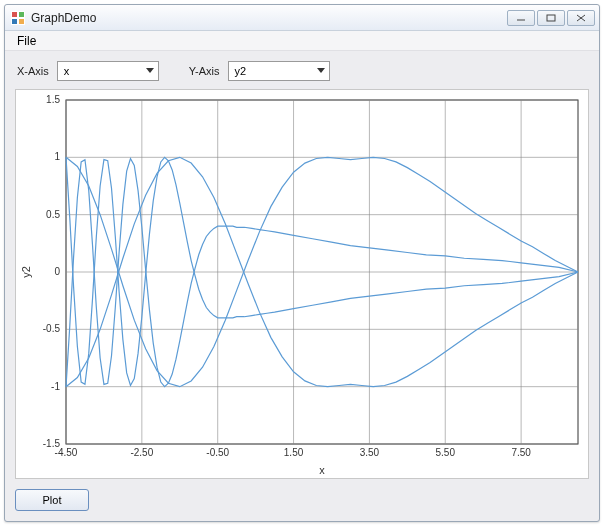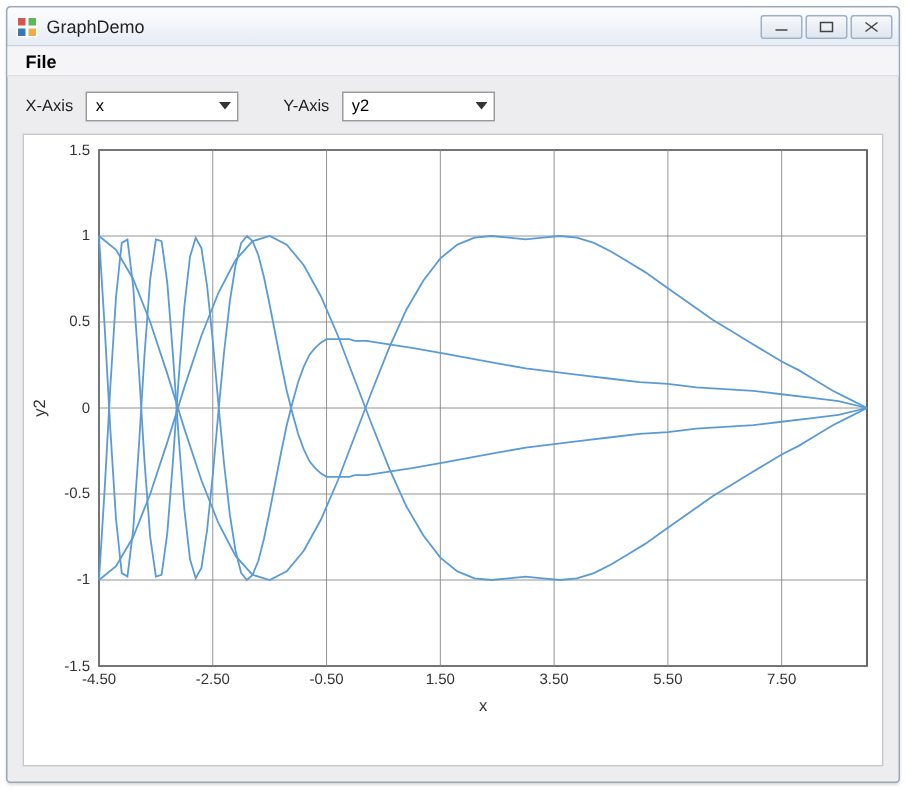--- a/index.html
+++ b/index.html
@@ -53,21 +53,20 @@
     height: 20px;
     background: #f5f5f7;
     padding-left: 6px;
     display: flex;
     align-items: center;
     border-bottom: 1px solid #e0e0e4;
   }
   .menuitem {
     padding: 2px 6px;
     cursor: default;
-    font-weight: bold;
   }
   
   .client {
     flex: 1;
     position: relative;
     padding: 10px;
     display: flex;
     flex-direction: column;
   }
   .controls {
@@ -224,15 +223,18 @@
           <text x="44" y="13" text-anchor="end" class="aticktext">1.5</text>
           <text x="306" y="384" text-anchor="middle" class="axistitle">x</text>
           <text x="0" y="0" text-anchor="middle" class="axistitle" transform="translate(14,182) rotate(-90)">y2</text>
           <path d="M50.00 67.33 L53.79 128.11 L57.59 196.91 L61.38 256.53 L65.17 292.08 L68.96 294.37 L72.76 263.41 L76.55 208.37 L80.34 146.45 L84.13 96.00 L87.93 69.63 L91.72 70.77 L95.51 98.29 L99.30 146.45 L103.10 201.49 L106.89 249.65 L110.68 282.91 L114.47 295.52 L118.27 288.64 L122.06 263.41 L125.85 226.72 L129.64 184.29 L133.44 144.16 L137.23 110.91 L141.02 86.83 L144.81 71.92 L148.61 67.33 L152.40 70.77 L156.19 79.95 L159.99 94.85 L163.78 113.20 L167.57 132.69 L171.36 152.19 L175.16 170.53 L178.95 185.44 L182.74 199.20 L186.53 209.52 L190.33 217.55 L194.12 222.13 L197.91 225.57 L201.70 227.87 L205.50 227.87 L209.29 227.87 L213.08 227.87 L216.87 227.87 L220.67 226.72 L228.25 226.72 L235.84 225.57 L243.42 224.43 L251.01 223.28 L258.59 222.13 L277.56 218.69 L296.52 215.25 L315.48 211.81 L334.44 208.37 L353.41 206.08 L372.37 203.79 L391.33 201.49 L410.30 199.20 L429.26 198.05 L448.22 195.76 L467.19 194.61 L486.15 193.47 L505.11 191.17 L524.07 188.88 L543.04 186.59 L562.00 182.00 " fill="none" stroke="#5b9bd5" stroke-width="1.2"></path>
           <path d="M50.00 296.67 L53.79 235.89 L57.59 167.09 L61.38 107.47 L65.17 71.92 L68.96 69.63 L72.76 100.59 L76.55 155.63 L80.34 217.55 L84.13 268.00 L87.93 294.37 L91.72 293.23 L95.51 265.71 L99.30 217.55 L103.10 162.51 L106.89 114.35 L110.68 81.09 L114.47 68.48 L118.27 75.36 L122.06 100.59 L125.85 137.28 L129.64 179.71 L133.44 219.84 L137.23 253.09 L141.02 277.17 L144.81 292.08 L148.61 296.67 L152.40 293.23 L156.19 284.05 L159.99 269.15 L163.78 250.80 L167.57 231.31 L171.36 211.81 L175.16 193.47 L178.95 178.56 L182.74 164.80 L186.53 154.48 L190.33 146.45 L194.12 141.87 L197.91 138.43 L201.70 136.13 L205.50 136.13 L209.29 136.13 L213.08 136.13 L216.87 136.13 L220.67 137.28 L228.25 137.28 L235.84 138.43 L243.42 139.57 L251.01 140.72 L258.59 141.87 L277.56 145.31 L296.52 148.75 L315.48 152.19 L334.44 155.63 L353.41 157.92 L372.37 160.21 L391.33 162.51 L410.30 164.80 L429.26 165.95 L448.22 168.24 L467.19 169.39 L486.15 170.53 L505.11 172.83 L524.07 175.12 L543.04 177.41 L562.00 182.00 " fill="none" stroke="#5b9bd5" stroke-width="1.2"></path>
           <path d="M50.00 67.33 L61.38 76.51 L72.76 96.00 L84.13 124.67 L95.51 159.07 L106.89 195.76 L118.27 230.16 L129.64 258.83 L141.02 280.61 L152.40 293.23 L163.78 296.67 L175.16 290.93 L186.53 277.17 L197.91 256.53 L209.29 230.16 L220.67 200.35 L232.04 170.53 L243.42 141.87 L254.80 116.64 L266.18 97.15 L277.56 82.24 L288.93 73.07 L300.31 68.48 L311.69 67.33 L323.07 68.48 L334.44 69.63 L345.82 68.48 L357.20 67.33 L368.58 68.48 L379.96 71.92 L391.33 77.65 L402.71 84.53 L414.09 91.41 L425.47 99.44 L436.84 107.47 L448.22 115.49 L459.60 123.52 L470.98 130.40 L482.36 137.28 L493.73 144.16 L505.11 151.04 L516.49 156.77 L527.87 163.65 L539.24 170.53 L550.62 176.27 L562.00 182.00 " fill="none" stroke="#5b9bd5" stroke-width="1.2"></path>
           <path d="M50.00 296.67 L61.38 287.49 L72.76 268.00 L84.13 239.33 L95.51 204.93 L106.89 168.24 L118.27 133.84 L129.64 105.17 L141.02 83.39 L152.40 70.77 L163.78 67.33 L175.16 73.07 L186.53 86.83 L197.91 107.47 L209.29 133.84 L220.67 163.65 L232.04 193.47 L243.42 222.13 L254.80 247.36 L266.18 266.85 L277.56 281.76 L288.93 290.93 L300.31 295.52 L311.69 296.67 L323.07 295.52 L334.44 294.37 L345.82 295.52 L357.20 296.67 L368.58 295.52 L379.96 292.08 L391.33 286.35 L402.71 279.47 L414.09 272.59 L425.47 264.56 L436.84 256.53 L448.22 248.51 L459.60 240.48 L470.98 233.60 L482.36 226.72 L493.73 219.84 L505.11 212.96 L516.49 207.23 L527.87 200.35 L539.24 193.47 L550.62 187.73 L562.00 182.00 " fill="none" stroke="#5b9bd5" stroke-width="1.2"></path>
         </svg>
     </div>
 
+    <div class="bottom">
+      <div class="plotbtn">Plot</div>
+    </div>
 
   </div>
 </div>
 
 </body></html>

